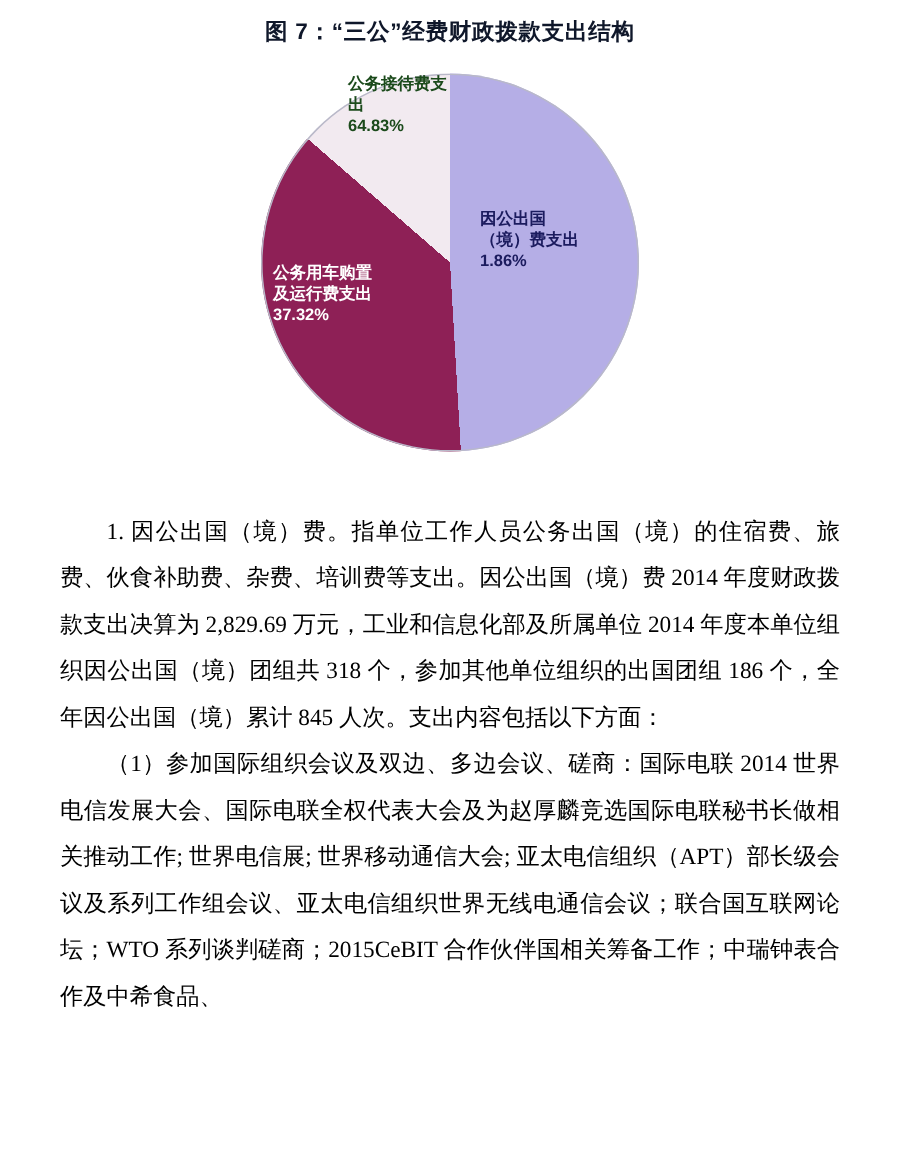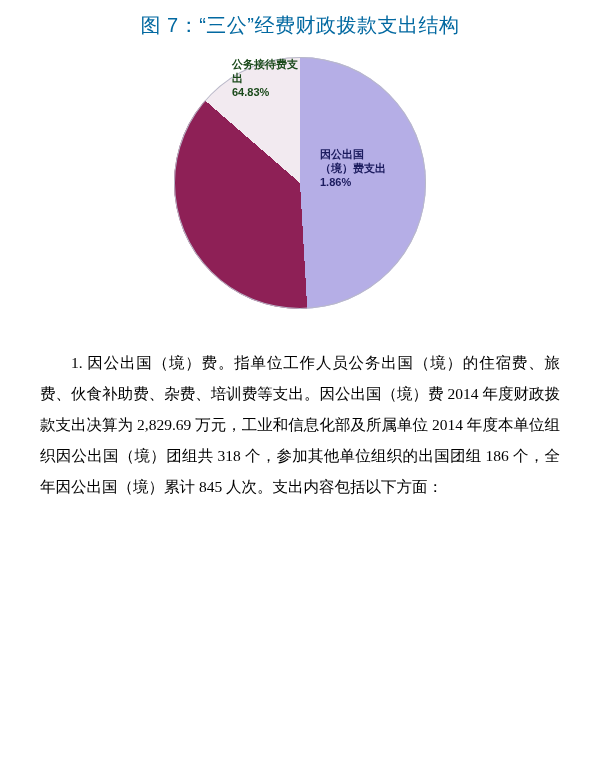--- a/index.html
+++ b/index.html
@@ -17,26 +17,26 @@
   .page {
     position: relative;
     width: 600px;
     height: 783px;
     box-sizing: border-box;
     padding: 0 40px;
   }
   .fig-title {
     text-align: center;
     font-family: "Liberation Sans", sans-serif;
-    font-weight: normal;
-    font-size: 20px;
+    font-weight: bold;
+    font-size: 15px;
     letter-spacing: 0.5px;
     padding-top: 12px;
     padding-bottom: 4px;
-    color: #0369a1;
+    color: #0f172a;
   }
   .chart-area {
     position: relative;
     height: 280px;
     margin-top: 6px;
   }
   .pie-wrap {
     position: absolute;
     left: 50%;
     top: 8px;
@@ -112,28 +112,36 @@
   <div class="chart-area">
     <div class="pie-wrap">
       <div class="pie"></div>
 
       <div class="slice-label label-a">
         <span>因公出国
 （境）费支出</span>
         <span class="pct">1.86%</span>
       </div>
 
+      <div class="slice-label label-b">
+        <span>公务用车购置
+及运行费支出</span>
+        <span class="pct">37.32%</span>
+      </div>
 
       <div class="slice-label label-c">
         <span>公务接待费支
 出</span>
         <span class="pct">64.83%</span>
       </div>
     </div>
   </div>
 
   <div class="body-text">
     <p class="para">
       <span class="b">1. 因公出国（境）费。</span><span>指单位工作人员公务出国（境）的住宿费、旅费、伙食补助费、杂费、培训费等支出。因公出国（境）费 2014 年度财政拨款支出决算为 2,829.69 万元，工业和信息化部及所属单位 2014 年度本单位组织因公出国（境）团组共 318 个，参加其他单位组织的出国团组 186 个，全年因公出国（境）累计 845 人次。支出内容包括以下方面：</span>
     </p>
+    <p class="para">
+      <span class="b">（1）参加国际组织会议及双边、多边会议、磋商：</span><span>国际电联 2014 世界电信发展大会、国际电联全权代表大会及为赵厚麟竞选国际电联秘书长做相关推动工作; 世界电信展; 世界移动通信大会; 亚太电信组织（APT）部长级会议及系列工作组会议、亚太电信组织世界无线电通信会议；联合国互联网论坛；WTO 系列谈判磋商；2015CeBIT 合作伙伴国相关筹备工作；中瑞钟表合作及中希食品、</span>
+    </p>
   </div>
 
 </div>
 
 </body></html>

